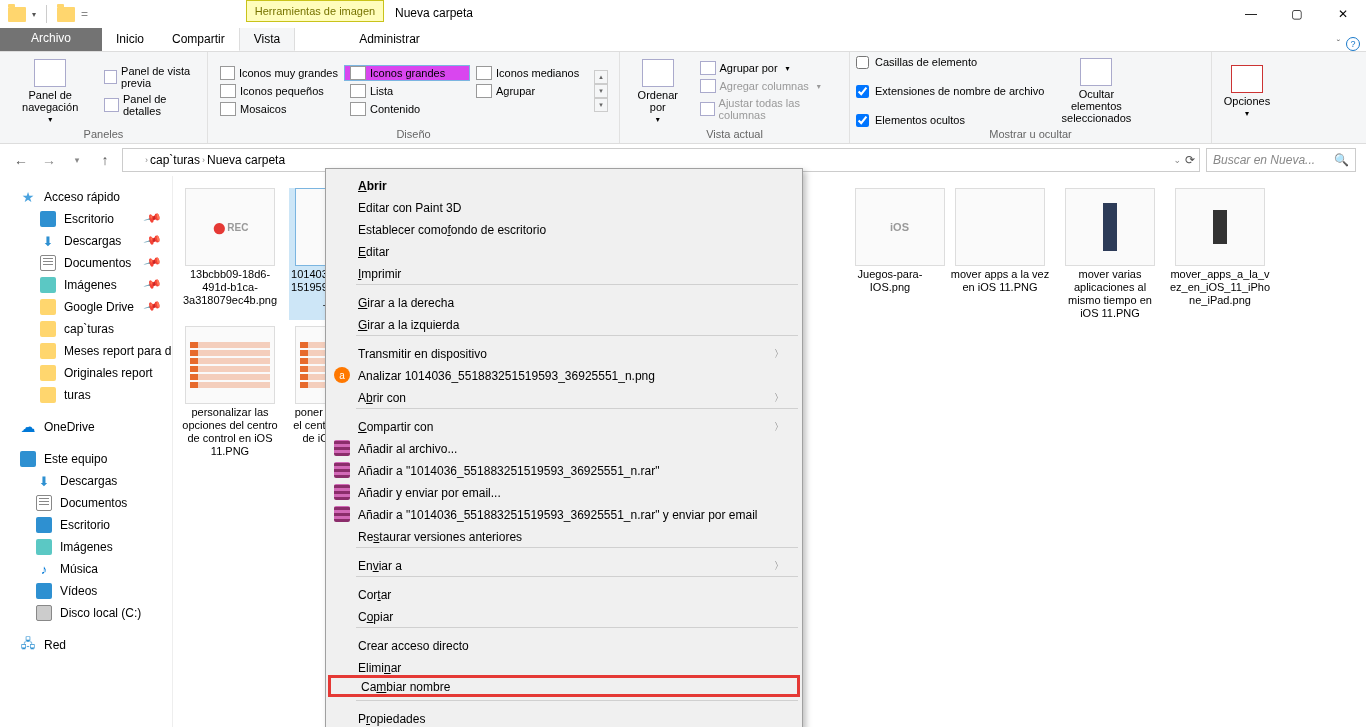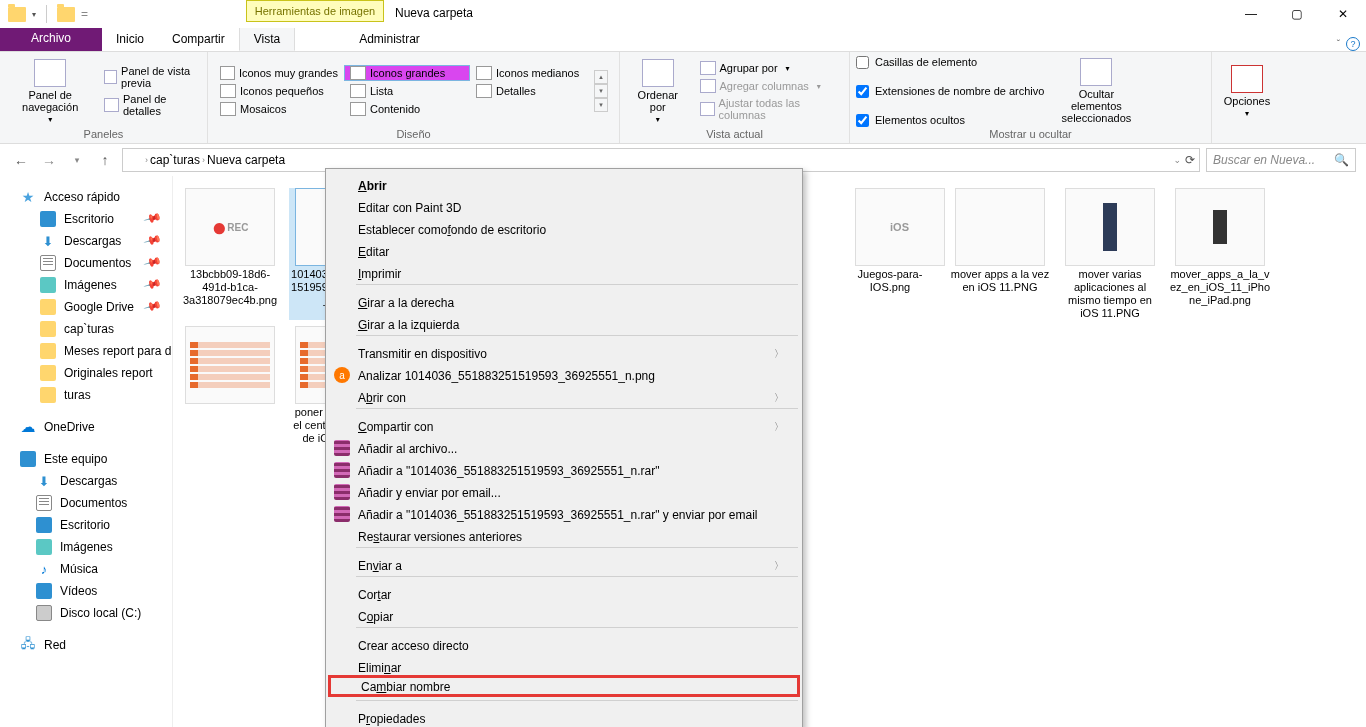--- a/index.html
+++ b/index.html
@@ -13,21 +13,21 @@
 .titlebar .folder-icon::before { content: ""; position: absolute; top: -3px; left: 0; width: 7px; height: 3px; background: #ffd66e; border-radius: 1px 1px 0 0; }
 .qat-drop { font-size: 8px; color: #555; }
 .title-tab { position: absolute; left: 246px; top: 0; height: 22px; width: 138px; background: #fffdbb; border: 1px solid #c9c31a; display: flex; align-items: center; justify-content: center; font-size: 11px; color: #777300; }
 .title-text { position: absolute; left: 395px; top: 6px; font-size: 12px; }
 .win-controls { position: absolute; right: 0; top: 0; display: flex; }
 .win-controls div { width: 46px; height: 28px; display: flex; align-items: center; justify-content: center; font-size: 12px; }
 
 
 .menu-tabs { height: 24px; display: flex; align-items: flex-end; border-bottom: 1px solid #ddd; }
 .menu-tab { padding: 4px 14px; font-size: 12px; height: 24px; display: flex; align-items: center; }
-.menu-tab.file { background: #701a75; color: #fff; }
+.menu-tab.file { background: #737373; color: #fff; }
 .menu-tab.active { border: 1px solid #ddd; border-bottom: 1px solid #f5f6f7; background: #f5f6f7; }
 .menu-help { margin-left: auto; display: flex; align-items: center; padding-right: 6px; gap: 6px; color: #555; }
 .help-circle { width: 14px; height: 14px; border: 1px solid #1979CA; border-radius: 50%; display: flex; align-items: center; justify-content: center; font-size: 9px; color: #1979CA; }
 
 
 .ribbon { height: 92px; background: #f5f6f7; border-bottom: 1px solid #ddd; display: flex; }
 .ribbon-group { border-right: 1px solid #e1e1e1; display: flex; flex-direction: column; padding: 2px 6px; }
 .ribbon-group-body { flex: 1; display: flex; align-items: center; gap: 8px; }
 .ribbon-group-label { text-align: center; font-size: 11px; color: #666; padding-bottom: 1px; }
 .ribbon-big { display: flex; flex-direction: column; align-items: center; gap: 2px; padding: 2px 4px; text-align: center; font-size: 11px; }
@@ -197,21 +197,21 @@
             <span>Contenido</span>
           </div>
       </div>
       <div class="ribbon-col" style="width:120px">
         <div class="layout-item">
             <div class="ico"></div>
             <span>Iconos medianos</span>
           </div>
         <div class="layout-item">
             <div class="ico"></div>
-            <span>Detalles</span>
+            <span>Agrupar</span>
           </div>
         <div class="layout-item" style="visibility:hidden"><div class="ico"></div>.</div>
       </div>
       <div class="layout-scroll">
         <div>▴</div>
         <div>▾</div>
         <div>▾</div>
       </div>
     </div>
     <div class="ribbon-group-label">Diseño</div>
@@ -473,20 +473,21 @@
         <div class="thumb">
             <div class="th-list">
               <i></i>
               <i></i>
               <i></i>
               <i></i>
               <i></i>
               <i></i>
             </div>
           </div>
+        <div class="name">personalizar las opciones del centro de control en iOS 11.PNG</div>
       </div>
 
       <div class="file">
         <div class="thumb">
             <div class="th-list">
               <i></i>
               <i></i>
               <i></i>
               <i></i>
               <i></i>

